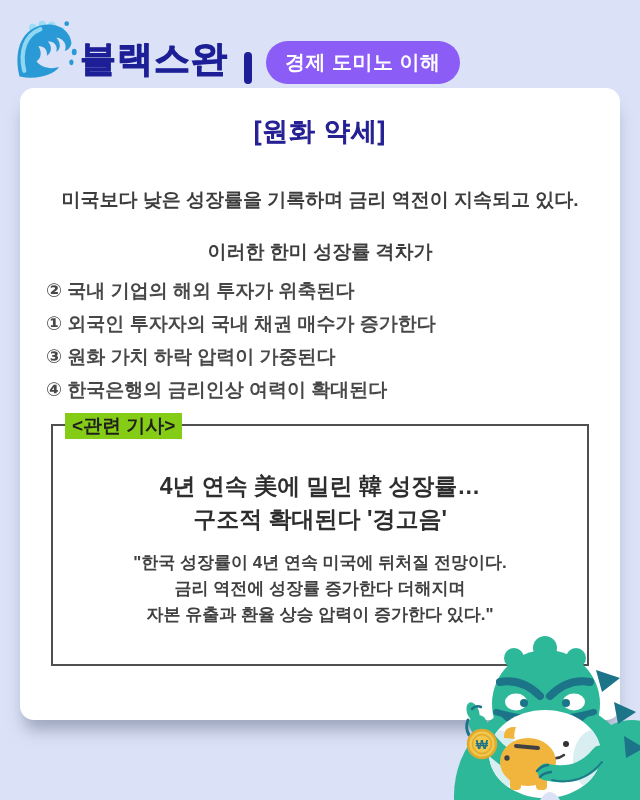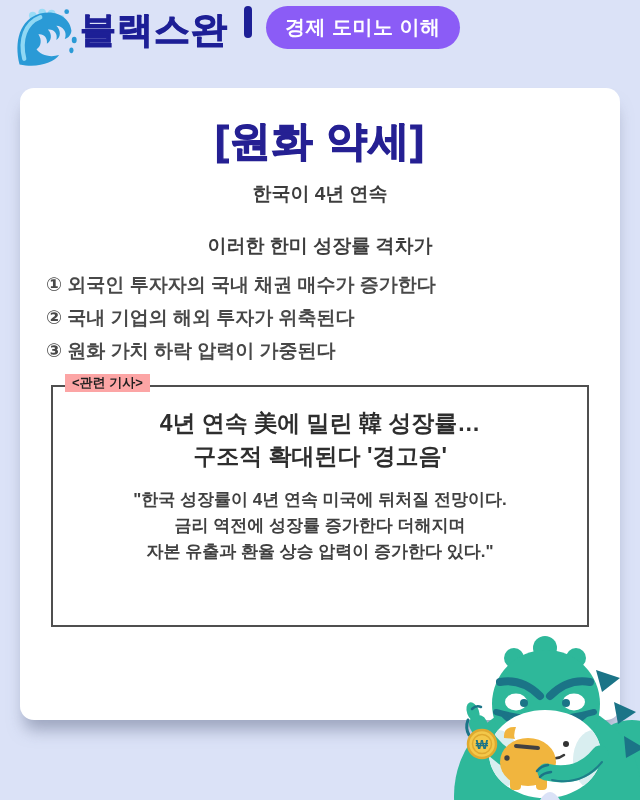--- a/index.html
+++ b/index.html
@@ -5,22 +5,22 @@
   html,body{margin:0;padding:0;}
   body{
     width:640px;height:800px;overflow:hidden;position:relative;
     background:#dbe2f7;
     font-family:"Liberation Sans","DejaVu Sans",sans-serif;
   }
   .page{position:absolute;inset:0;}
 
   
   .header{
-    position:absolute;top:6px;left:12px;height:72px;
-    display:flex;align-items:flex-start;z-index:3;
+    position:absolute;top:12px;left:12px;height:72px;
+    display:flex;align-items:flex-end;z-index:3;
   }
   .wave-logo{width:66px;height:66px;flex:0 0 auto;}
   .brand{
     margin-left:2px;
     font-size:36px;font-weight:900;color:#1d1f96;
     letter-spacing:1px;-webkit-text-stroke:1px #1d1f96;
     white-space:nowrap;
   }
   .header-divider{
     width:8px;height:32px;border-radius:4px;background:#1d1f96;
@@ -34,21 +34,21 @@
 
   
   .card{
     position:absolute;left:20px;top:88px;width:600px;height:632px;
     background:#ffffff;border-radius:14px;
     box-shadow:0 14px 16px -4px rgba(108,117,146,.55);
     z-index:1;
   }
   .quiz-title{
     margin:26px 0 0 0;text-align:center;
-    font-size:41px;font-weight:700;color:#252093;
+    font-size:26px;font-weight:400;color:#252093;
     letter-spacing:1px;-webkit-text-stroke:1.2px #252093;
   }
   .center-par{
     margin:12px 0 0 0;text-align:center;
     font-size:19px;line-height:26px;font-weight:700;color:#3d3d3d;
   }
   .question{margin-top:26px;}
   .options{
     list-style:none;margin:16px 0 0 26px;padding:0;
     font-size:19px;font-weight:600;color:#484848;
@@ -56,26 +56,26 @@
   .options li{margin:0 0 13px 0;line-height:20px;}
 
   
   .article-box{
     position:relative;width:534px;height:238px;
     margin:24px auto 0 auto;
     border:2px solid #4f4f4f;background:#ffffff;
   }
   .article-label{
     position:absolute;top:-13px;left:12px;
-    background:#fca5a5;padding:0 7px;
-    font-size:13px;font-weight:800;color:#1f1f1f;
+    background:#84cc16;padding:0 7px;
+    font-size:19px;font-weight:800;color:#1f1f1f;
     white-space:nowrap;
   }
   .headline{
-    margin-top:20px;text-align:center;
+    margin-top:44px;text-align:center;
     font-size:23px;line-height:33px;font-weight:800;color:#2e2e2e;
   }
   .quote{
     margin-top:14px;text-align:center;
     font-size:17px;line-height:26px;font-weight:600;color:#404040;
   }
 
   
   .mascot{
     position:absolute;left:448px;top:608px;width:192px;height:192px;
@@ -101,31 +101,33 @@
     </svg>
     <div class="brand">블랙스완</div>
     <div class="header-divider"></div>
     <div class="badge">경제 도미노 이해</div>
   </header>
 
   <main class="card">
     <h1 class="quiz-title">[원화 약세]</h1>
 
     <p class="center-par">
-      <span>한국이 4년 연속</span><br>
+      <br>
+      <span>미국보다 낮은 성장률을 기록하며 금리 역전이 지속되고 있다.</span>
     </p>
 
     <p class="center-par question">
       <span>이러한 한미 성장률 격차가</span><br>
     </p>
 
     <ul class="options">
+      <li>② 국내 기업의 해외 투자가 위축된다</li>
       <li>① 외국인 투자자의 국내 채권 매수가 증가한다</li>
-      <li>② 국내 기업의 해외 투자가 위축된다</li>
       <li>③ 원화 가치 하락 압력이 가중된다</li>
+      <li>④ 한국은행의 금리인상 여력이 확대된다</li>
     </ul>
 
     <section class="article-box">
       <span class="article-label">&lt;관련 기사&gt;</span>
       <div class="headline">
         <span>4년 연속 美에 밀린 韓 성장률…</span><br>
         <span>구조적 확대된다 '경고음'</span>
       </div>
       <div class="quote">
         <span>"한국 성장률이 4년 연속 미국에 뒤처질 전망이다.</span><br>

